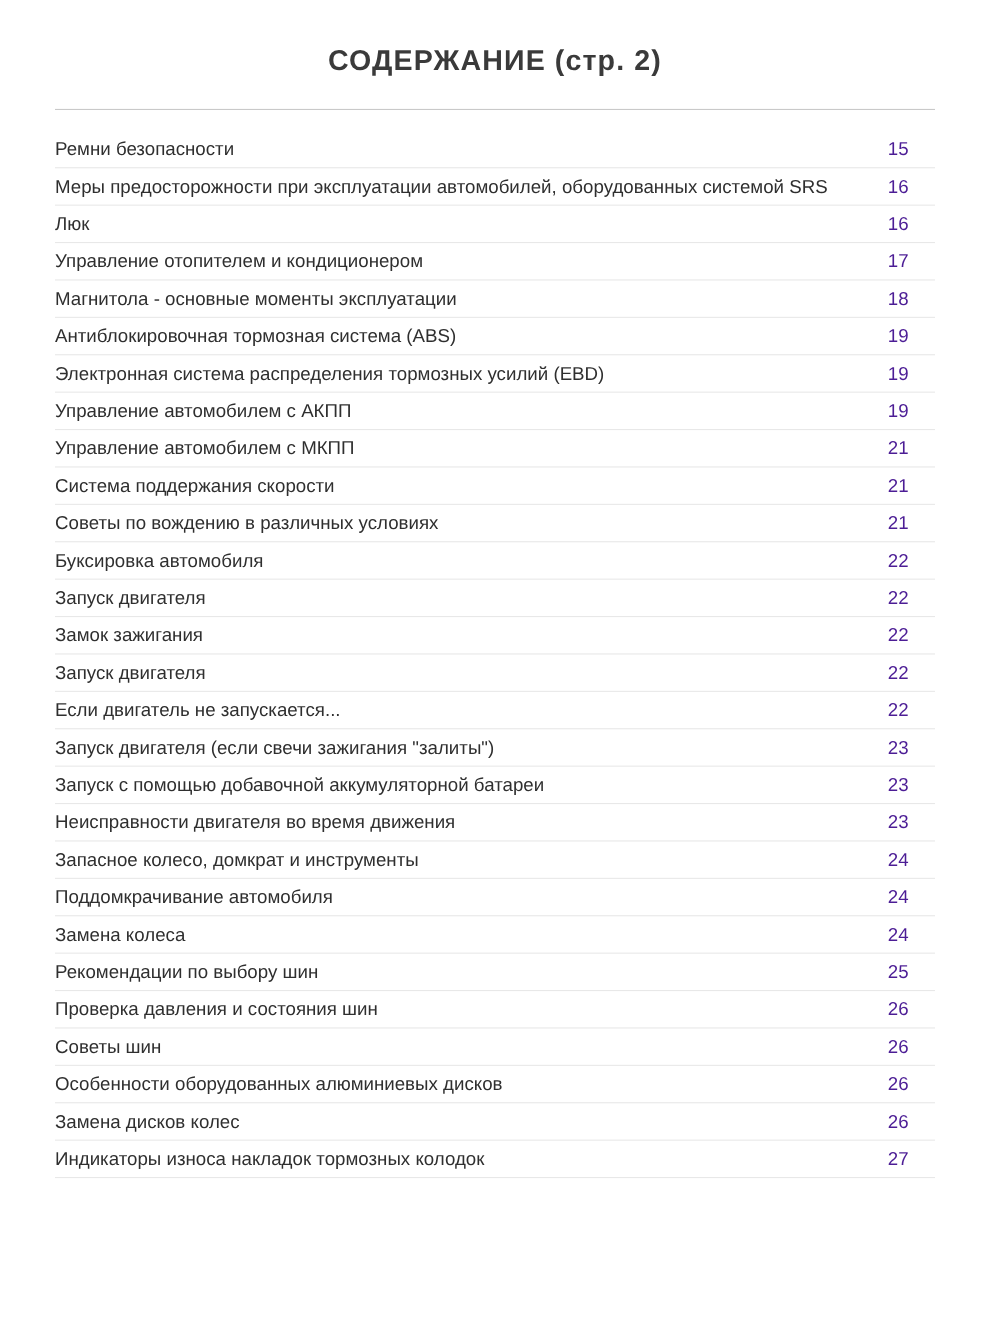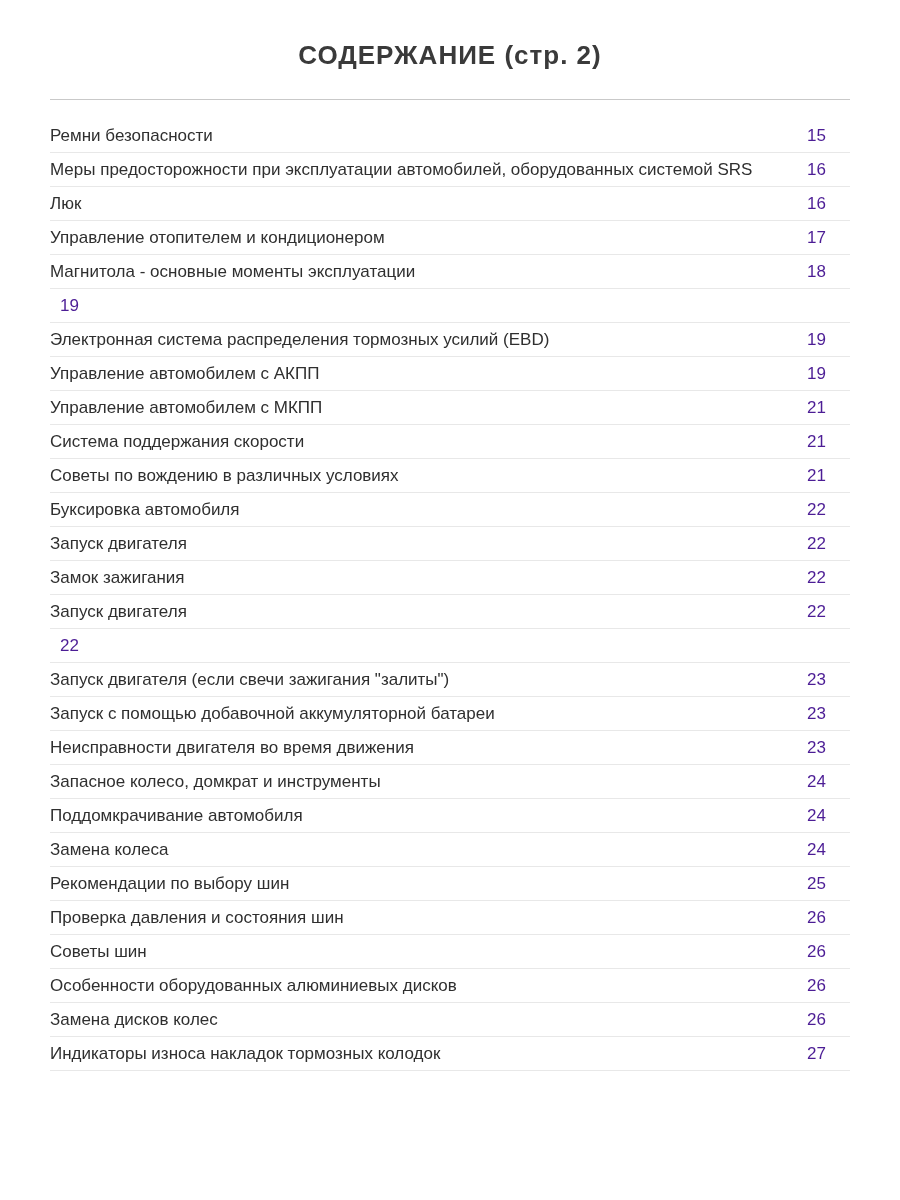--- a/index.html
+++ b/index.html
@@ -85,20 +85,21 @@
       </div>
       <div class="row">
         <span class="t">Управление отопителем и кондиционером</span>
         <span class="p">17</span>
       </div>
       <div class="row">
         <span class="t">Магнитола - основные моменты эксплуатации</span>
         <span class="p">18</span>
       </div>
       <div class="row">
+        <span class="t">Антиблокировочная тормозная система (ABS)</span>
         <span class="p">19</span>
       </div>
       <div class="row">
         <span class="t">Электронная система распределения тормозных усилий (EBD)</span>
         <span class="p">19</span>
       </div>
       <div class="row">
         <span class="t">Управление автомобилем с АКПП</span>
         <span class="p">19</span>
       </div>
@@ -124,20 +125,21 @@
       </div>
       <div class="row">
         <span class="t">Замок зажигания</span>
         <span class="p">22</span>
       </div>
       <div class="row">
         <span class="t">Запуск двигателя</span>
         <span class="p">22</span>
       </div>
       <div class="row">
+        <span class="t">Если двигатель не запускается...</span>
         <span class="p">22</span>
       </div>
       <div class="row">
         <span class="t">Запуск двигателя (если свечи зажигания "залиты")</span>
         <span class="p">23</span>
       </div>
       <div class="row">
         <span class="t">Запуск с помощью добавочной аккумуляторной батареи</span>
         <span class="p">23</span>
       </div>

